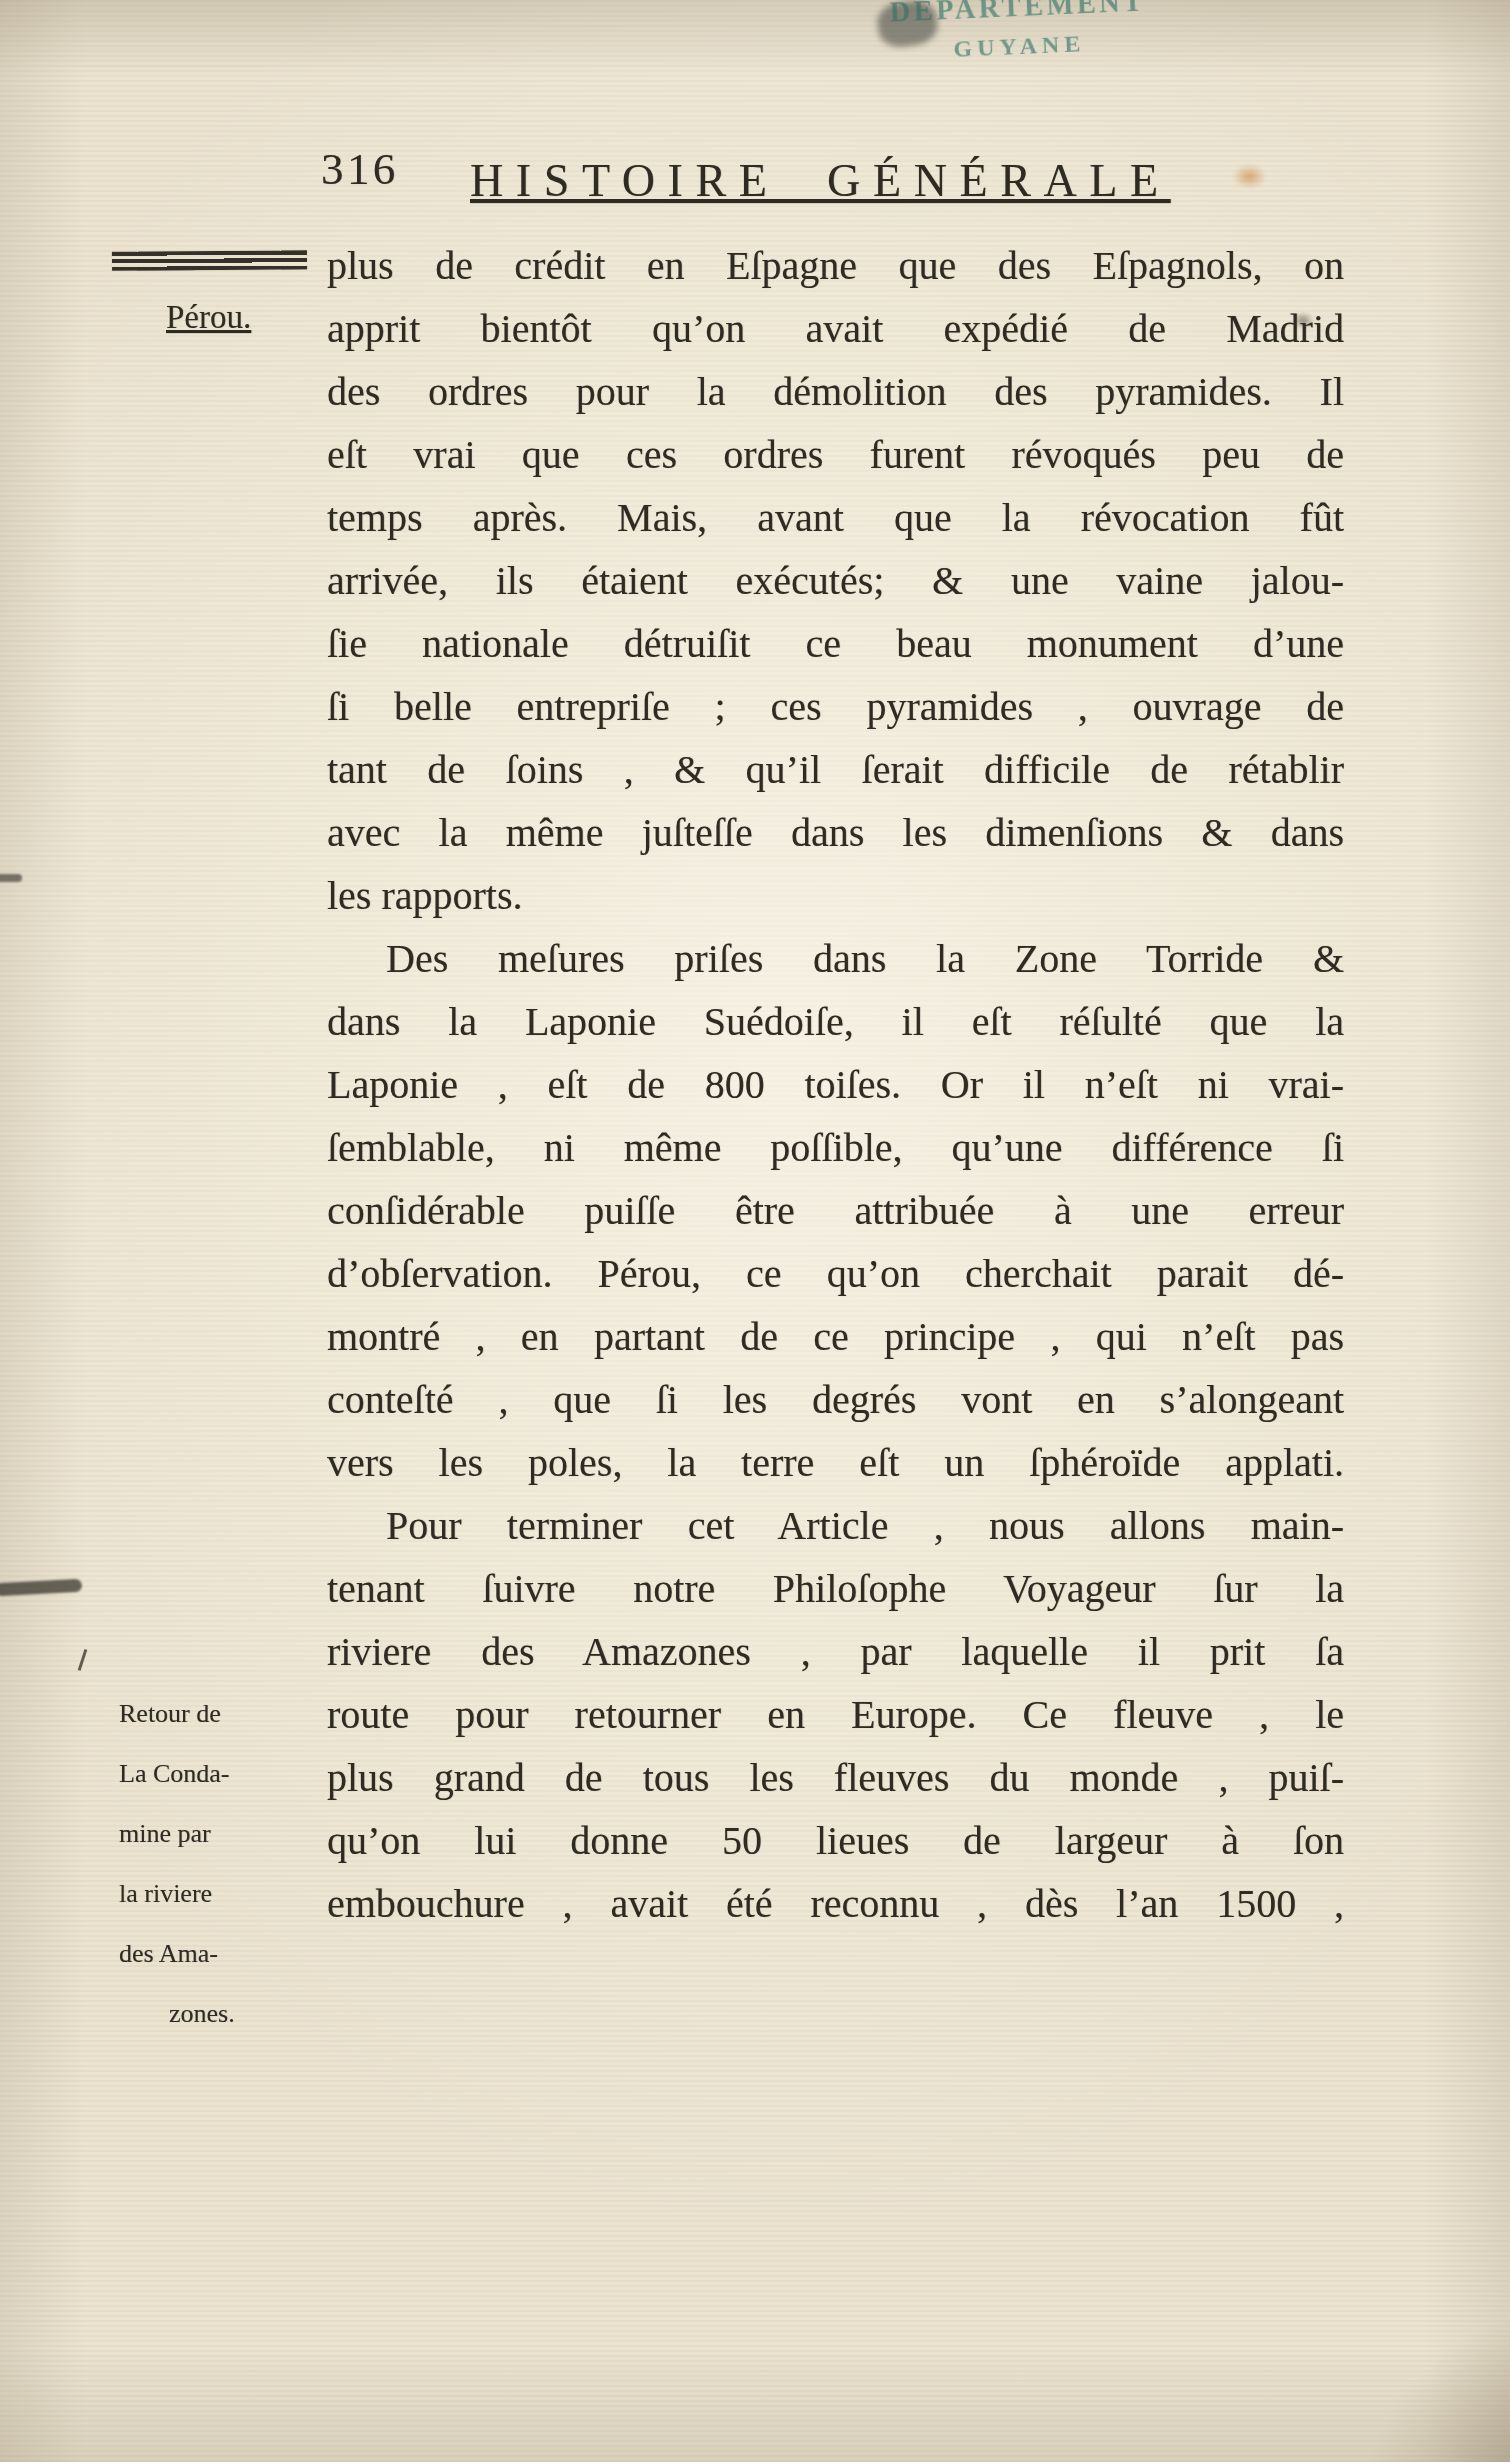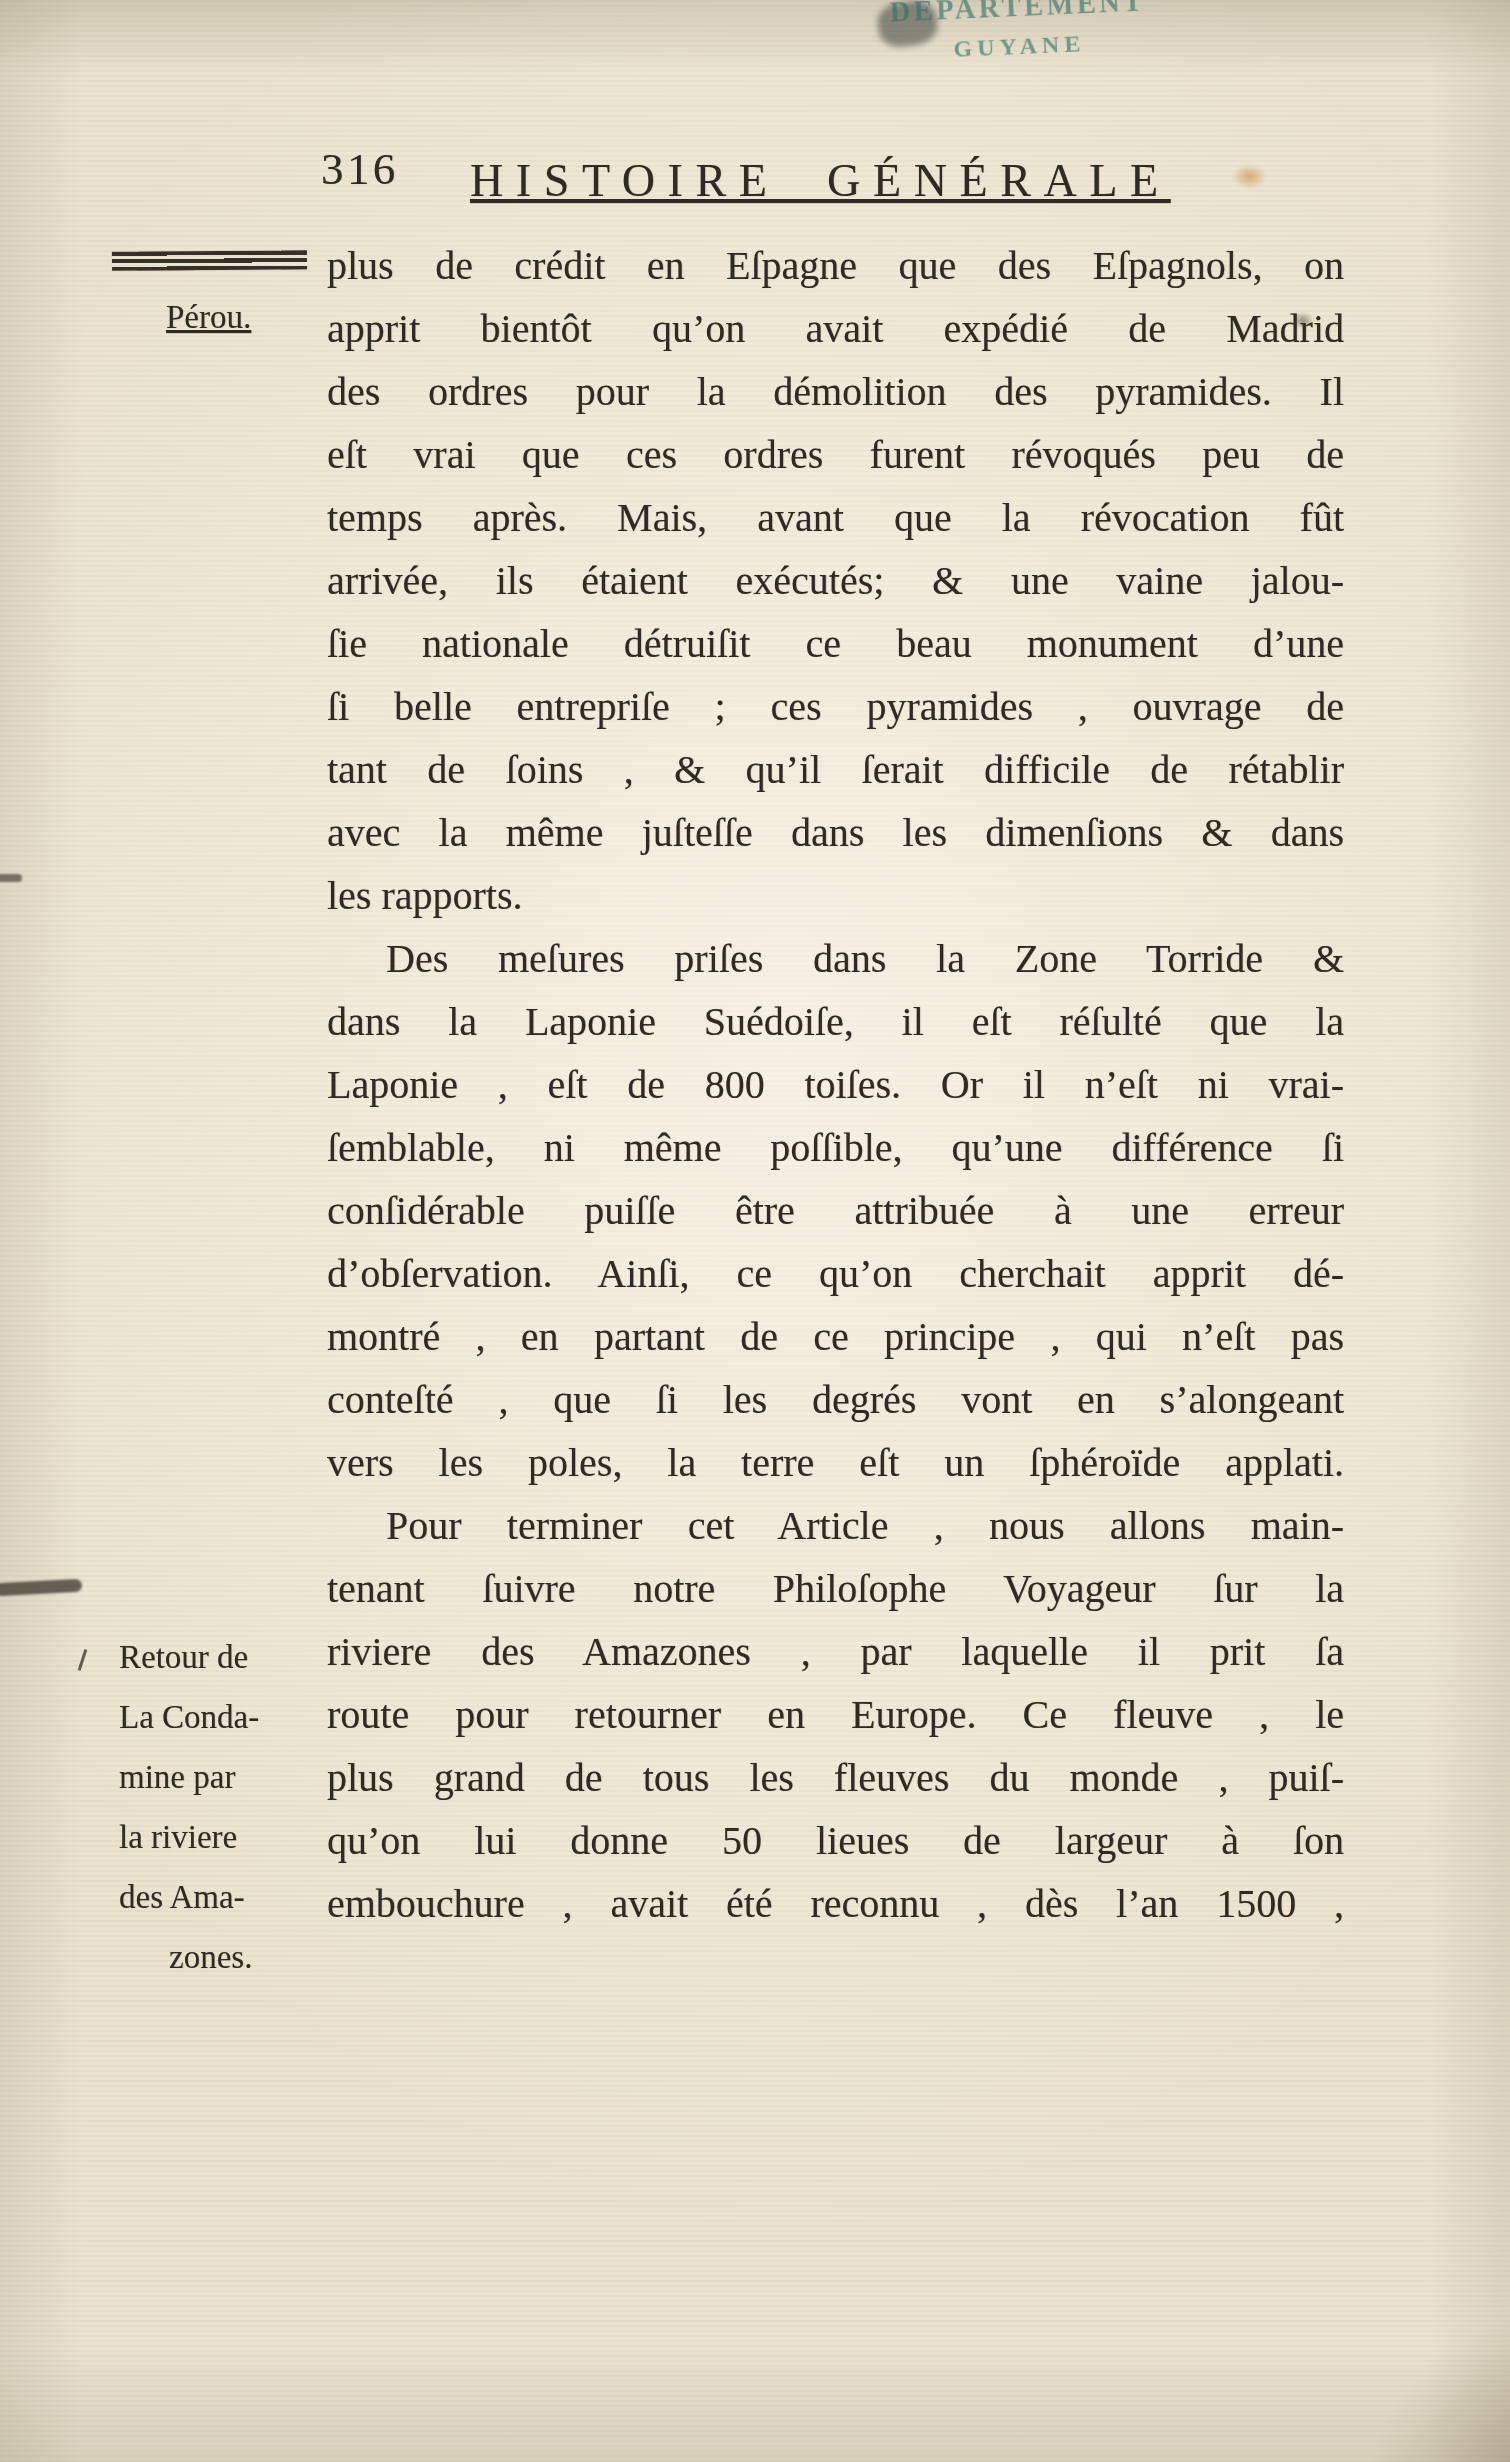--- a/index.html
+++ b/index.html
@@ -44,22 +44,22 @@
   }
   .line.short{ text-align-last:left; }
   .line.ind{ text-indent:59px; }
 
   
   .note-perou{
     position:absolute; left:166px; top:295px;
     font-size:33px; line-height:44px;text-decoration:underline;
   }
   .note-condamine{
-    position:absolute; left:119px; top:1627px; width:203px;
-    font-size:33px; line-height:60px;
+    position:absolute; left:119px; top:1684px; width:203px;
+    font-size:26px; line-height:60px;
   }
   .note-condamine .nline{ text-align:left; }
   .note-condamine .nline.lastn{ text-indent:50px; }
 
   
   .filet{
     position:absolute; left:112px; top:251px; width:195px; height:19.3px;
     background:repeating-linear-gradient(180deg,
       #35302a 0px, #35302a 4.2px,
       rgba(53,48,42,0) 4.2px, rgba(53,48,42,0) 7.6px);
@@ -147,21 +147,21 @@
     <div class="line">ſi belle entrepriſe ; ces pyramides , ouvrage de</div>
     <div class="line">tant de ſoins , &amp; qu’il ſerait difficile de rétablir</div>
     <div class="line">avec la même juſteſſe dans les dimenſions &amp; dans</div>
     <div class="line short">les rapports.</div>
 
     <div class="line ind">Des meſures priſes dans la Zone Torride &amp;</div>
     <div class="line">dans la Laponie Suédoiſe, il eſt réſulté que la</div>
     <div class="line">Laponie , eſt de 800 toiſes. Or il n’eſt ni vrai-</div>
     <div class="line">ſemblable, ni même poſſible, qu’une différence ſi</div>
     <div class="line">conſidérable puiſſe être attribuée à une erreur</div>
-    <div class="line">d’obſervation. Ainſi, ce qu’on cherchait apprit dé-</div>
+    <div class="line">d’obſervation. Pérou, ce qu’on cherchait parait dé-</div>
     <div class="line">montré , en partant de ce principe , qui n’eſt pas</div>
     <div class="line">conteſté , que ſi les degrés vont en s’alongeant</div>
     <div class="line">vers les poles, la terre eſt un ſphéroïde applati.</div>
 
     <div class="line ind">Pour terminer cet Article , nous allons main-</div>
     <div class="line">tenant ſuivre notre Philoſophe Voyageur ſur la</div>
     <div class="line">riviere des Amazones , par laquelle il prit ſa</div>
     <div class="line">route pour retourner en Europe. Ce fleuve , le</div>
     <div class="line">plus grand de tous les fleuves du monde , puiſ-</div>
     <div class="line">qu’on lui donne 50 lieues de largeur à ſon</div>

